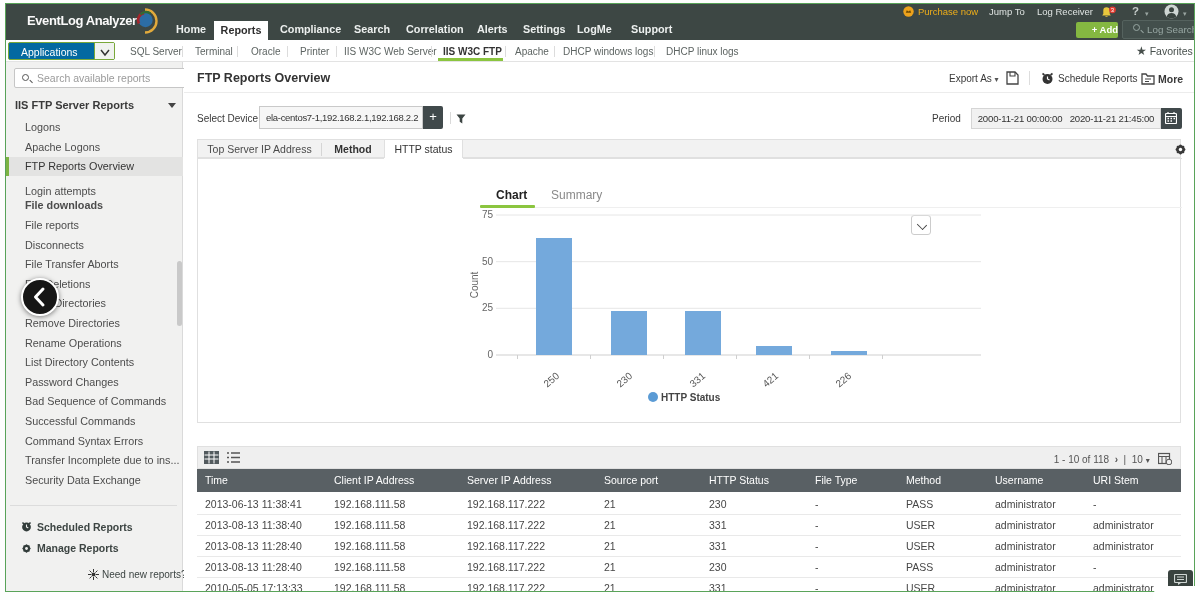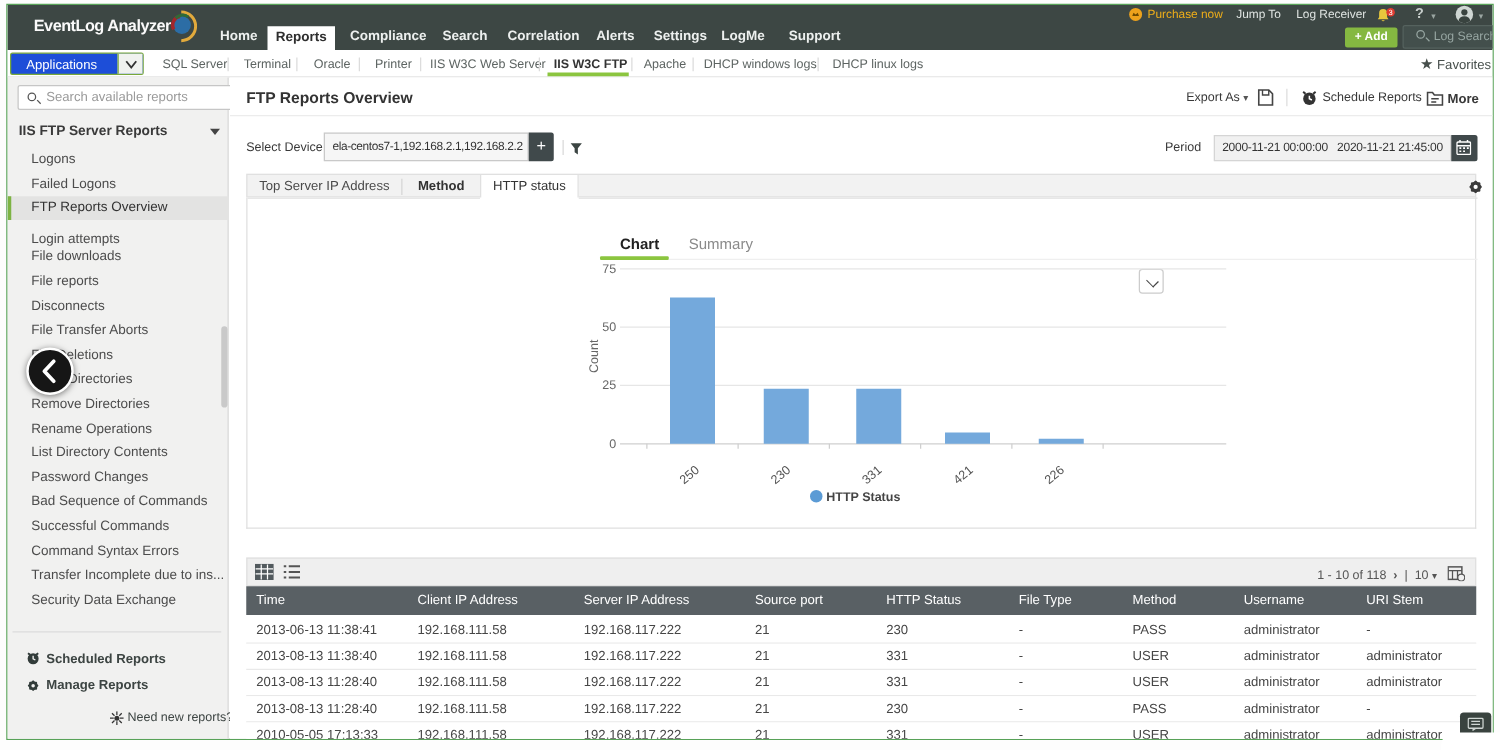--- a/index.html
+++ b/index.html
@@ -6,28 +6,28 @@
 html,body { width:1200px; height:600px; background:#fdfdfd; font-family:"Liberation Sans",sans-serif; overflow:hidden; }
 #app { position:absolute; left:5px; top:3px; width:1190px; height:589px; border:1px solid #58a258; background:#fff; overflow:hidden; }
 .abs { position:absolute; }
 
 
 #topbar { position:absolute; left:0; top:0; width:100%; height:36px; background:#3d4744; }
 #logo { position:absolute; left:21px; top:9px; color:#fafafa; font-size:13px; font-weight:700; letter-spacing:-0.4px; }
 .navitem { position:absolute; top:16px; height:19px; line-height:19px; color:#edf0ef; font-size:10.8px; font-weight:700; }
 #nav-reports { background:#fff; color:#2e2e2e; top:17px; height:19px; line-height:19px; text-align:center; }
 .mini { position:absolute; top:2px; height:11px; line-height:11px; font-size:9.5px; color:#dfe4e2; font-weight:400; }
-#addbtn { position:absolute; left:1070px; top:18px; width:42px; height:16px; background:#85b841; border-radius:2px; color:#fff; font-size:9.5px; font-weight:700; text-align:center; line-height:16px; }
+#addbtn { position:absolute; left:1070px; top:18px; width:42px; height:16px; background:#85b841; border-radius:2px; color:#fff; font-size:9.5px; font-weight:700; text-align:right; line-height:16px; }
 #logsearch { position:absolute; left:1116px; top:16px; width:75px; height:19px; background:#434f4c; border:1px solid #55625e; border-radius:2px; color:#97a6a2; font-size:9.8px; line-height:17px; padding-left:24px; white-space:nowrap; overflow:hidden; }
 #logsearch .mag { position:absolute; left:10px; top:3px; width:7px; height:7px; border:1.4px solid #97a6a2; border-radius:50%; }
 #logsearch .mag:after { content:""; position:absolute; left:6px; top:6px; width:4px; height:1.4px; background:#97a6a2; transform:rotate(45deg); }
 
 
 #subbar { position:absolute; left:0; top:36px; width:100%; height:22px; background:#fff; border-bottom:1px solid #e3e3e3; }
-#appcombo { position:absolute; left:2px; top:2px; width:107px; height:18px; border:1px solid #79a839; background:#1d4ed8; border-radius:2px; }
+#appcombo { position:absolute; left:2px; top:2px; width:107px; height:18px; border:1px solid #79a839; background:#0369a1; border-radius:2px; }
 #appcombo .txt { position:absolute; left:12px; top:0; color:#fff; font-size:10.5px; line-height:18px; }
 #appcombo .cbox { position:absolute; right:0; top:0; width:20px; height:16px; background:#f0f2ef; border-left:1px solid #79a839; text-align:center; }
 .subtab { position:absolute; top:4px; height:15px; line-height:15px; font-size:10px; color:#5d6462; }
 .subsep { position:absolute; top:6px; height:11px; width:1px; background:#dcdcdc; }
 #ftpactive { font-weight:700; color:#333; }
 #ftpunder { position:absolute; left:432px; top:54px; width:65px; height:3px; background:#8bc53f; }
 #fav { position:absolute; left:1130px; top:4px; font-size:10.5px; color:#474f4c; font-weight:400; white-space:nowrap; }
 
 
 #sidebar { position:absolute; left:0; top:58px; width:177px; height:530px; background:#f1f1f0; border-right:1px solid #dadada; }
@@ -167,24 +167,24 @@
     <div id="fav"><span style="font-size:12px;">★</span> Favorites</div>
   </div>
   <div id="ftpunder"></div>
 
   <div id="sidebar">
     <div id="sschbox"><span class="q"></span>Search available reports</div>
     <div id="stitle">IIS FTP Server Reports</div>
     <div id="scaret"></div>
     <div id="ssel"></div>
     <div class="sitem" style="top:58px;">Logons</div>
-    <div class="sitem" style="top:78px;">Failed Logons</div>
+    <div class="sitem" style="top:78px;">Apache Logons</div>
     <div class="sitem" style="top:97px;color:#333;">FTP Reports Overview</div>
     <div class="sitem" style="top:122px;">Login attempts</div>
-    <div class="sitem" style="top:136px;">File downloads</div>
+    <div class="sitem" style="top:136px;font-weight:bold;">File downloads</div>
     <div class="sitem" style="top:156px;">File reports</div>
     <div class="sitem" style="top:176px;">Disconnects</div>
     <div class="sitem" style="top:195px;">File Transfer Aborts</div>
     <div class="sitem" style="top:215px;">File Deletions</div>
     <div class="sitem" style="top:234px;">Make Directories</div>
     <div class="sitem" style="top:254px;">Remove Directories</div>
     <div class="sitem" style="top:274px;">Rename Operations</div>
     <div class="sitem" style="top:293px;">List Directory Contents</div>
     <div class="sitem" style="top:313px;">Password Changes</div>
     <div class="sitem" style="top:332px;">Bad Sequence of Commands</div>

